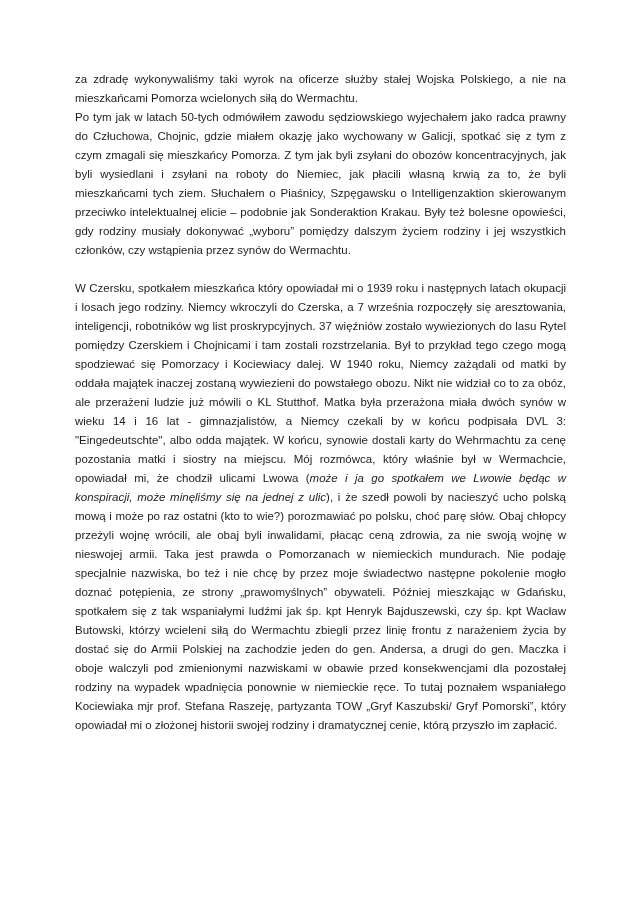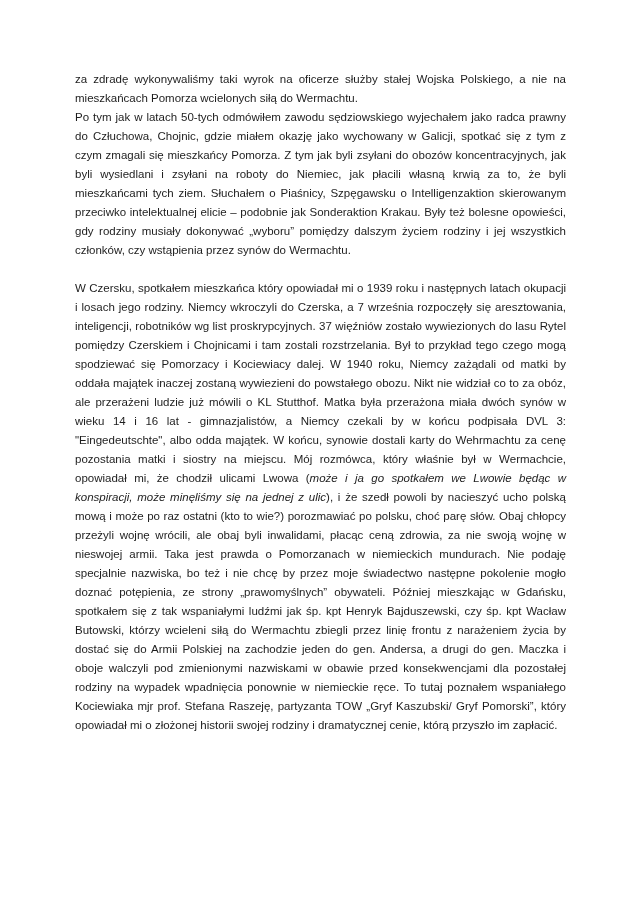--- a/index.html
+++ b/index.html
@@ -33,18 +33,18 @@
   }
   .run-italic {
     font-style: italic;
   }
 </style>
 </head>
 <body>
 
 <div class="page" style="background: rgb(255, 255, 255);">
   <div class="text-block" style="color: rgb(29, 29, 29);">
-    <p class="para"><span>za zdradę wykonywaliśmy taki wyrok na oficerze służby stałej Wojska Polskiego, a nie na mieszkańcach Pomorza wcielonych siłą do Wermachtu.</span></p>
+    <p class="para"><span>za zdradę wykonywaliśmy taki wyrok na oficerze służby stałej Wojska Polskiego, a nie na mieszkańcami Pomorza wcielonych siłą do Wermachtu.</span></p>
     <p class="para"><span>Po tym jak w latach 50-tych odmówiłem zawodu sędziowskiego wyjechałem jako radca prawny do Człuchowa, Chojnic, gdzie miałem okazję jako wychowany w Galicji, spotkać się z tym z czym zmagali się mieszkańcy Pomorza. Z tym jak byli zsyłani do obozów koncentracyjnych, jak byli wysiedlani i zsyłani na roboty do Niemiec, jak płacili własną krwią za to, że byli mieszkańcami tych ziem. Słuchałem o Piaśnicy, Szpęgawsku o Intelligenzaktion skierowanym przeciwko intelektualnej elicie – podobnie jak Sonderaktion Krakau. Były też bolesne opowieści, gdy rodziny musiały dokonywać „wyboru” pomiędzy dalszym życiem rodziny i jej wszystkich członków, czy wstąpienia przez synów do Wermachtu.</span></p>
     <p class="para"></p>
     <p class="para"><span>W Czersku, spotkałem mieszkańca który opowiadał mi o 1939 roku i następnych latach okupacji i losach jego rodziny. Niemcy wkroczyli do Czerska, a 7 września rozpoczęły się aresztowania, inteligencji, robotników wg list proskrypcyjnych. 37 więźniów zostało wywiezionych do lasu Rytel pomiędzy Czerskiem i Chojnicami i tam zostali rozstrzelania. Był to przykład tego czego mogą spodziewać się Pomorzacy i Kociewiacy dalej. W 1940 roku, Niemcy zażądali od matki by oddała majątek inaczej zostaną wywiezieni do powstałego obozu. Nikt nie widział co to za obóz, ale przerażeni ludzie już mówili o KL Stutthof. Matka była przerażona miała dwóch synów w wieku 14 i 16 lat - gimnazjalistów, a Niemcy czekali by w końcu podpisała DVL 3: "Eingedeutschte", albo odda majątek. W końcu, synowie dostali karty do Wehrmachtu za cenę pozostania matki i siostry na miejscu. Mój rozmówca, który właśnie był w Wermachcie, opowiadał mi, że chodził ulicami Lwowa (</span><span class="run-italic">może i ja go spotkałem we Lwowie będąc w konspiracji, może minęliśmy się na jednej z ulic</span><span>), i że szedł powoli by nacieszyć ucho polską mową i może po raz ostatni (kto to wie?) porozmawiać po polsku, choć parę słów. Obaj chłopcy przeżyli wojnę wrócili, ale obaj byli inwalidami, płacąc ceną zdrowia, za nie swoją wojnę w nieswojej armii. Taka jest prawda o Pomorzanach w niemieckich mundurach. Nie podaję specjalnie nazwiska, bo też i nie chcę by przez moje świadectwo następne pokolenie mogło doznać potępienia, ze strony „prawomyślnych” obywateli. Później mieszkając w Gdańsku, spotkałem się z tak wspaniałymi ludźmi jak śp. kpt Henryk Bajduszewski, czy śp. kpt Wacław Butowski, którzy wcieleni siłą do Wermachtu zbiegli przez linię frontu z narażeniem życia by dostać się do Armii Polskiej na zachodzie jeden do gen. Andersa, a drugi do gen. Maczka i oboje walczyli pod zmienionymi nazwiskami w obawie przed konsekwencjami dla pozostałej rodziny na wypadek wpadnięcia ponownie w niemieckie ręce. To tutaj poznałem wspaniałego Kociewiaka mjr prof. Stefana Raszeję, partyzanta TOW „Gryf Kaszubski/ Gryf Pomorski”, który opowiadał mi o złożonej historii swojej rodziny i dramatycznej cenie, którą przyszło im zapłacić.</span></p>
   </div>
 </div>
 
 </body></html>

